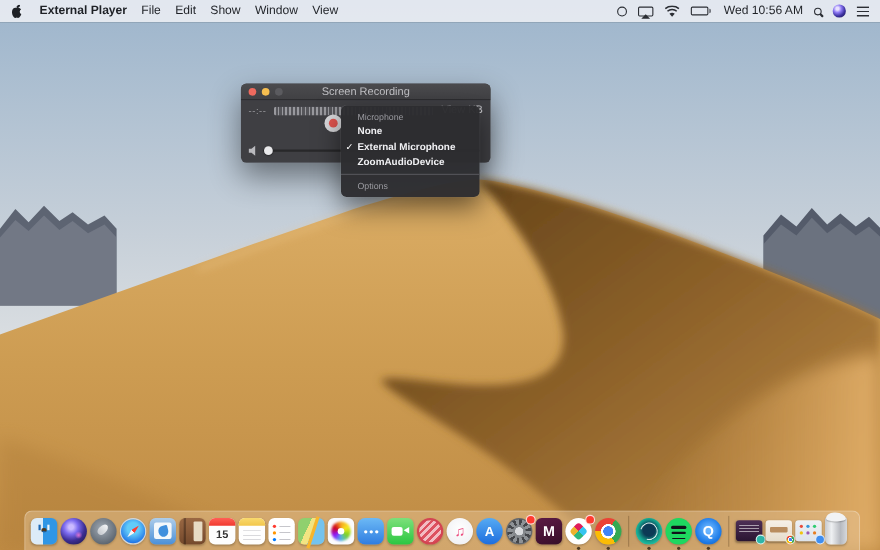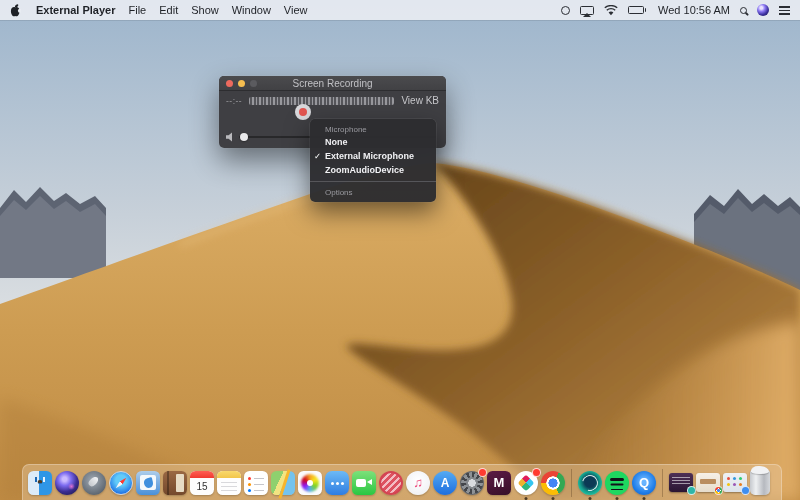--- a/index.html
+++ b/index.html
@@ -57,21 +57,21 @@
   .rw-record { position:absolute; left:76px; top:28px; width:16px; height:16px; border-radius:50%;
     border:none; background:#d8d8db; cursor:pointer; }
   .rw-record::after { content:""; position:absolute; inset:4px; border-radius:50%; background:#e25550; }
   .rw-volrow { position:absolute; left:7px; right:10px; bottom:6px; height:10px; display:flex; align-items:center; gap:5px; }
   .spk { flex:0 0 auto; display:flex; }
   .vol-track { flex:1; position:relative; height:2px; background:#28282a; border-radius:1px; }
   .vol-knob { position:absolute; left:1px; top:-3px; width:8px; height:8px; border-radius:50%;
     background:#e9e9eb; box-shadow:0 0.5px 1.5px rgba(0,0,0,0.5); }
 
   
-  #micmenu { position:absolute; left:310px; top:119px; min-width:126px; z-index:8;
+  #micmenu { position:absolute; left:310px; top:96px; min-width:126px; z-index:8;
     background:rgba(44,44,47,0.97); border-radius:5px; padding:4px 0 4px 0;
     box-shadow:0 10px 24px rgba(0,0,0,0.5), 0 0 0 0.5px rgba(255,255,255,0.14); }
   .mm-header { font-size:8px; color:#9a9aa0; padding:2px 8px 1px 15px; white-space:nowrap; }
   .mm-item { position:relative; font-size:9px; font-weight:600; color:#f1f1f4;
     padding:2px 10px 2px 15px; white-space:nowrap; cursor:default; }
   .mm-check { position:absolute; left:4px; top:2px; font-size:8.5px; font-weight:700; color:#fff; }
   .mm-sep { height:1px; background:#56565a; margin:4px 0; }
 
   
   #dock { position:absolute; left:22px; right:18px; bottom:0; height:36px; z-index:20;
@@ -109,21 +109,21 @@
   .ic-mail::after { content:""; position:absolute; left:8px; top:7px; width:9px; height:10px;
     background:#3f8fdd; border-radius:55% 12% 55% 55%; transform:rotate(-14deg); }
   .ic-contacts { background:linear-gradient(180deg,#9a6843,#74492c); }
   .ic-contacts::before { content:""; position:absolute; left:4px; top:0; bottom:0; width:2px; background:rgba(0,0,0,0.3); }
   .ic-contacts::after { content:""; position:absolute; right:3px; top:3px; bottom:3px; width:8px;
     background:#e7dbc4; border-radius:1px; }
   .ic-calendar { background:#fdfdfd; }
   .ic-calendar::before { content:""; position:absolute; left:0; right:0; top:0; height:7px;
     background:linear-gradient(180deg,#ff5f55,#f0392f); border-radius:5.5px 5.5px 0 0; }
   .cal-day { position:absolute; left:0; right:0; top:7px; bottom:0; display:flex; align-items:center; justify-content:center;
-    font-size:10px; font-weight:400; color:#333; }
+    font-size:10px; font-weight:700; color:#333; }
   .ic-notes { background:#fefefe; }
   .ic-notes::before { content:""; position:absolute; left:0; right:0; top:0; height:7px;
     background:linear-gradient(180deg,#f9d96d,#f2c64b); border-radius:5.5px 5.5px 0 0; }
   .ic-notes::after { content:""; position:absolute; left:4px; right:4px; top:11px; height:10px;
     background:repeating-linear-gradient(180deg,#d9d9dc 0 1px,transparent 1px 4px); }
   .ic-reminders { background:#fff; }
   .ic-reminders::before { content:""; position:absolute; left:4px; top:6px; width:3px; height:3px; border-radius:50%;
     background:#ff3b30; box-shadow:0 6px 0 #ff9500, 0 12px 0 #007aff; }
   .ic-reminders::after { content:""; position:absolute; left:10px; right:4px; top:7px; height:14px;
     background:repeating-linear-gradient(180deg,#c6c6cb 0 1px,transparent 1px 6px); }

